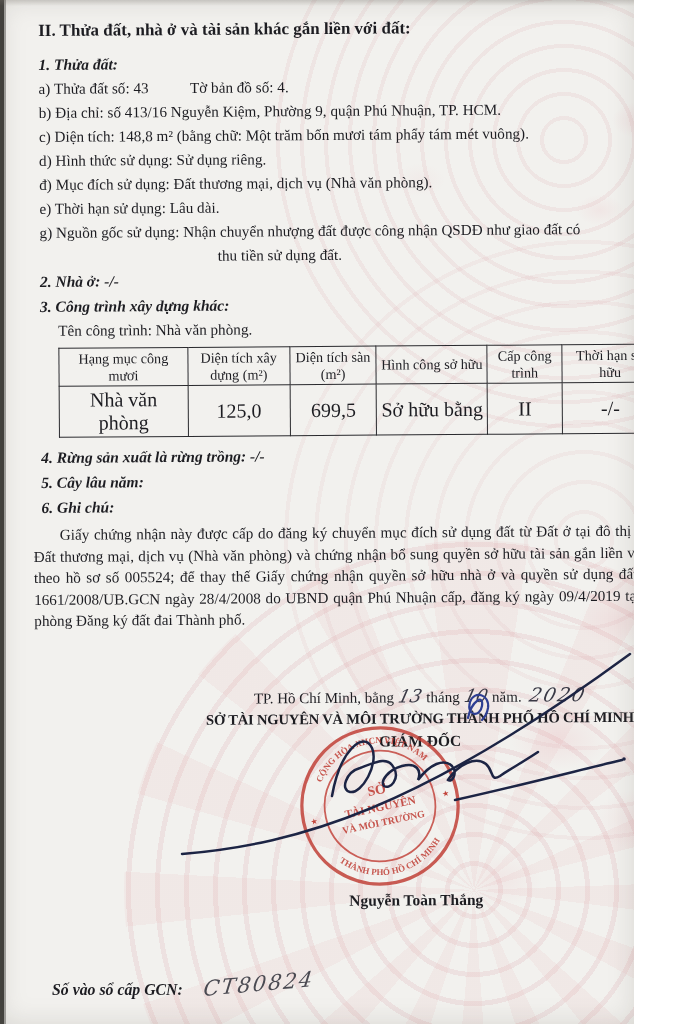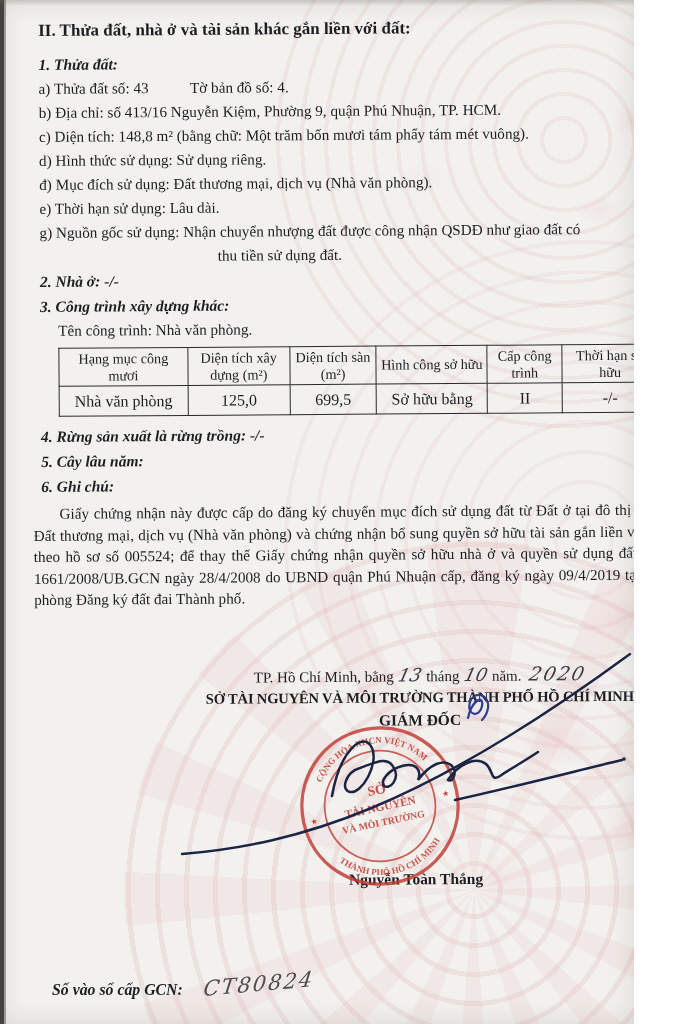--- a/index.html
+++ b/index.html
@@ -41,21 +41,21 @@
   .h1{font-weight:bold;font-size:17px;line-height:26px;margin:8px 0 8px 8px;}
   .sec-title{font-weight:bold;font-style:italic;font-size:15.5px;line-height:25px;margin:0 0 0 8px;}
   .line{font-size:15.2px;line-height:24px;margin-left:8px;}
   .line .gap{display:inline-block;width:34px;}
   .g2{margin-left:186px;}
   .ten-ct{margin-left:26px;}
   table{border-collapse:collapse;width:600px;margin:5px 0 7px 26px;table-layout:fixed;}
   th,td{border:1.8px solid #2a2a2e;text-align:center;font-weight:normal;
     font-size:14.2px;padding:2px 3px;font-family:"Liberation Serif",serif;}
   th{line-height:16.5px;vertical-align:middle;}
-  td{height:25px;font-size:16px;}
+  td{height:25px;font-size:20px;}
   .note{font-size:15.2px;line-height:21.6px;text-align:justify;text-indent:26px;margin:4px 0 0 0;}
   
   .sign-block{position:relative;margin-top:56px;height:260px;}
   .sign-inner{width:470px;margin-left:150px;text-align:center;}
   .date-line{font-size:15px;line-height:21px;white-space:nowrap;}
   .agency{font-weight:bold;font-size:14.6px;line-height:20px;letter-spacing:-.2px;white-space:nowrap;}
   .director{font-weight:bold;font-size:15.5px;line-height:21px;margin-top:2px;}
   .signer-name{position:absolute;top:206px;left:140px;width:480px;text-align:center;
     font-weight:bold;font-size:15.5px;}
   

